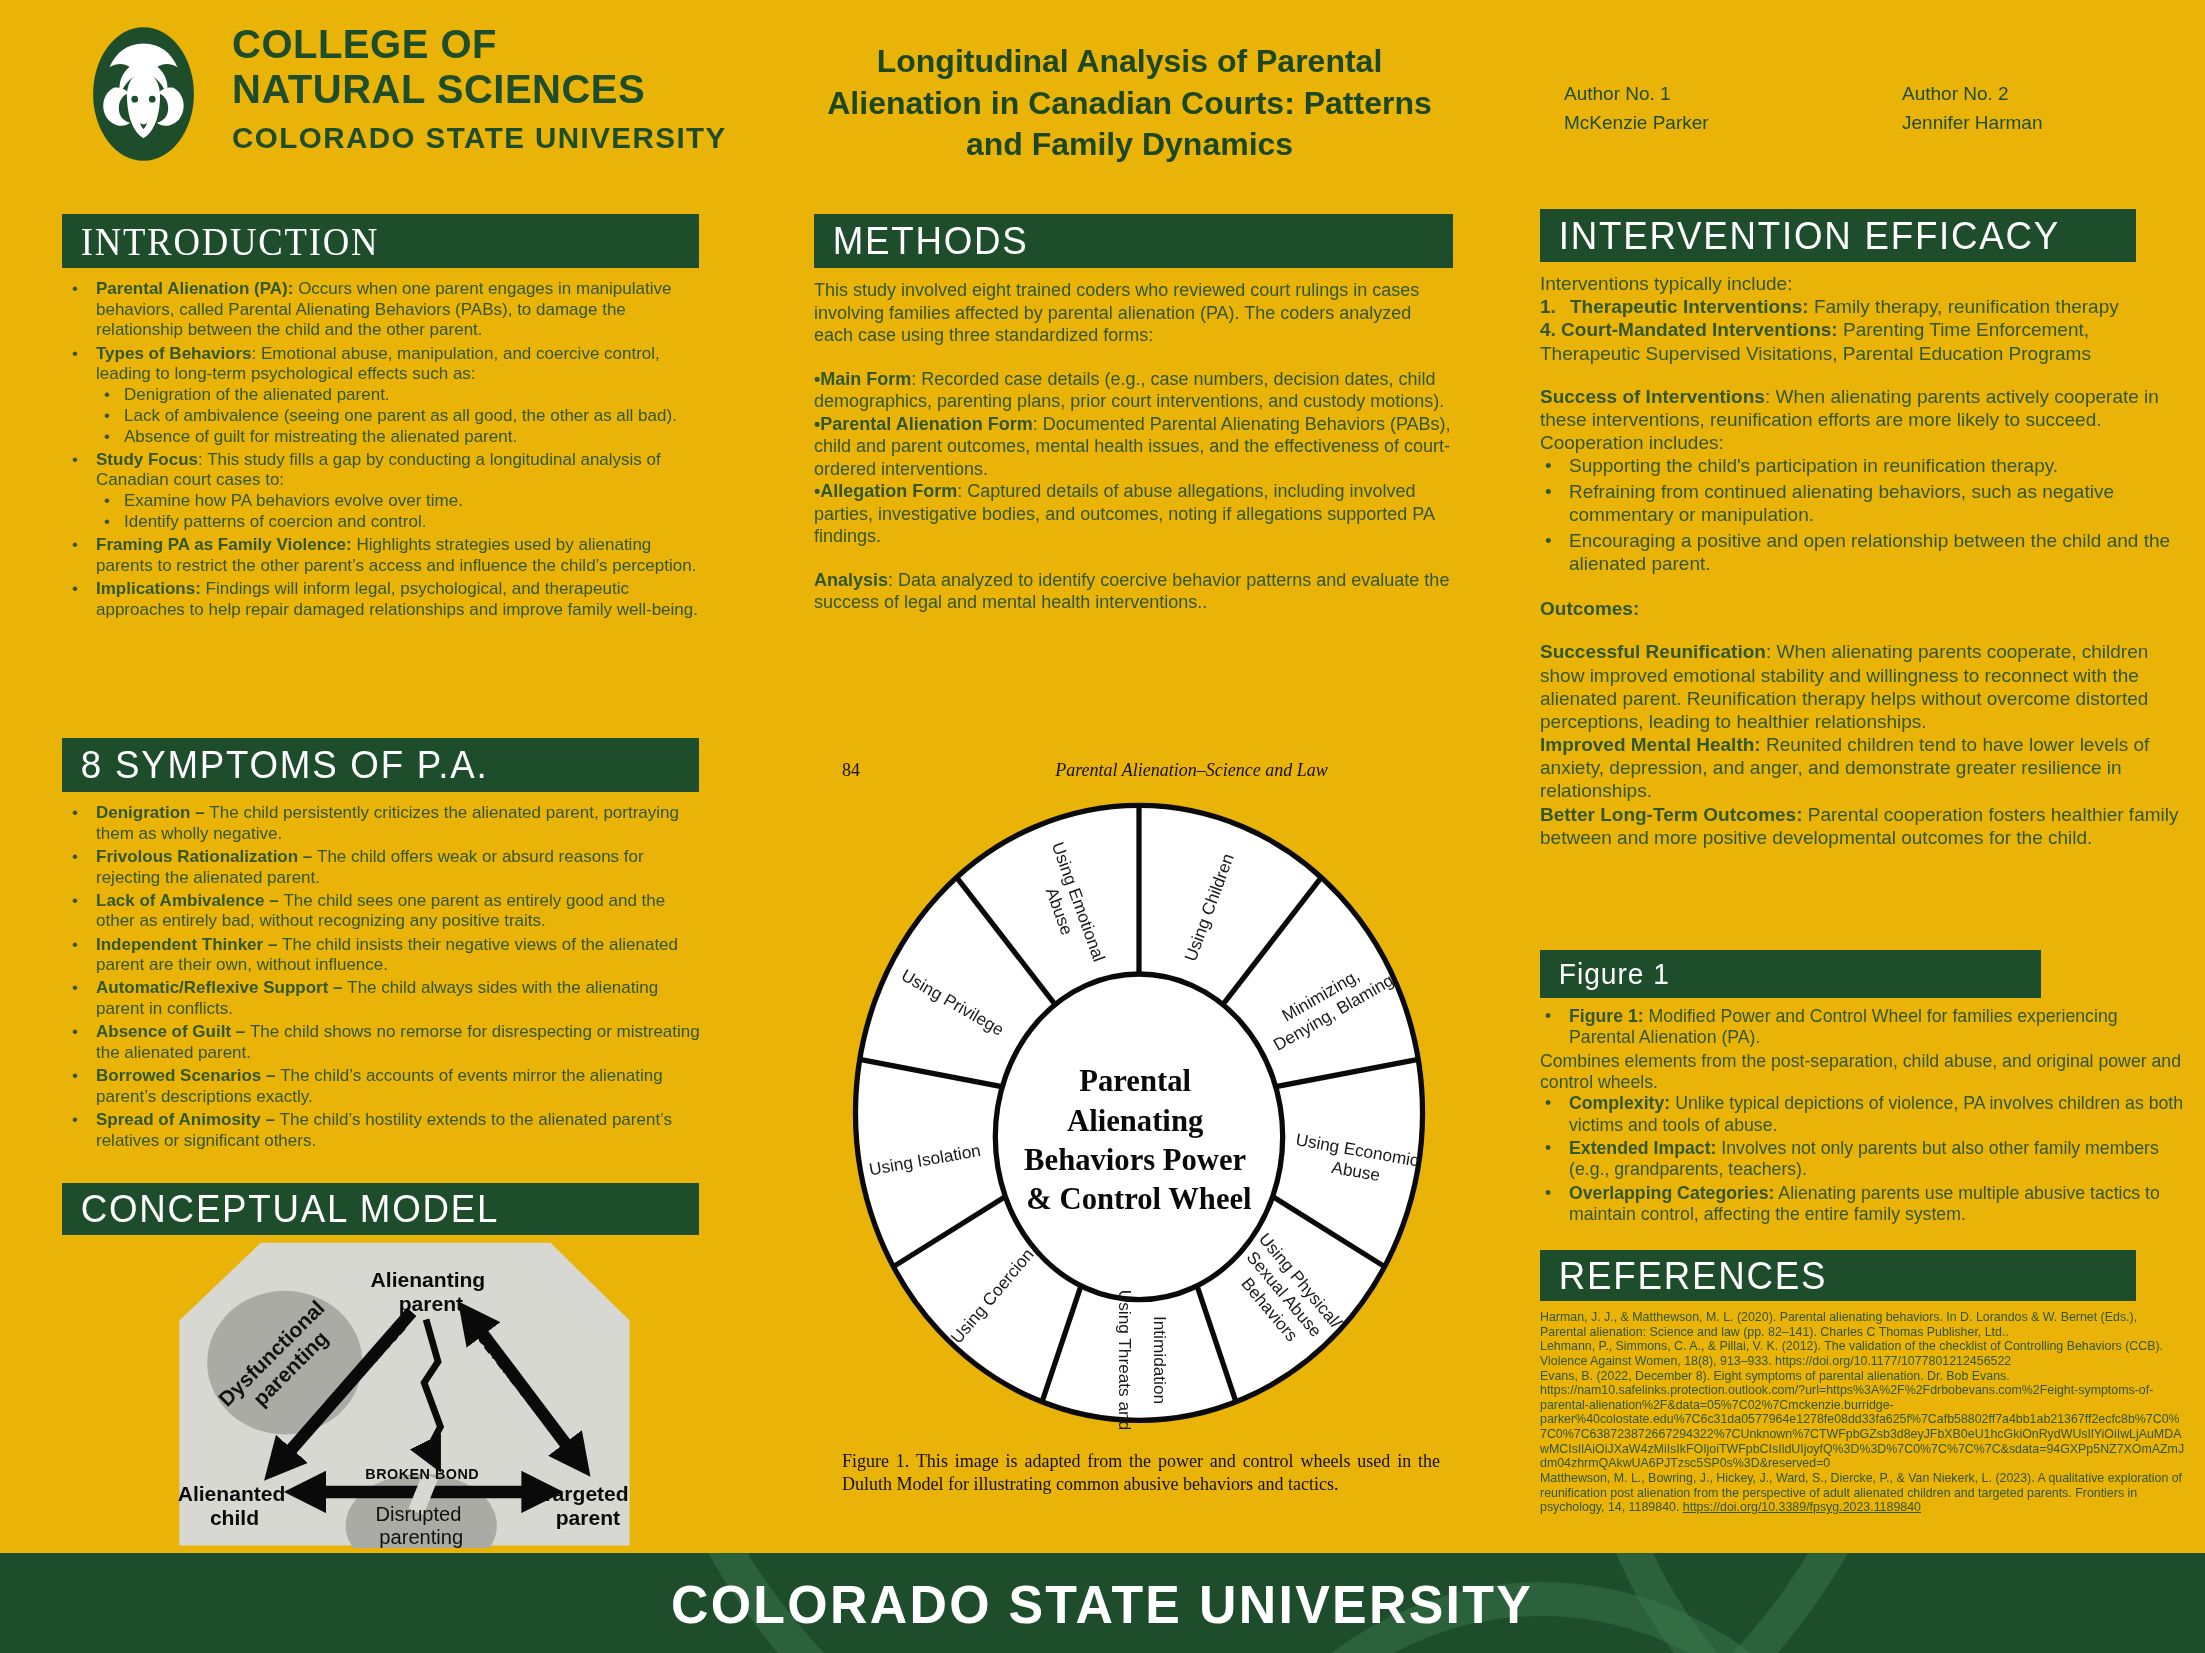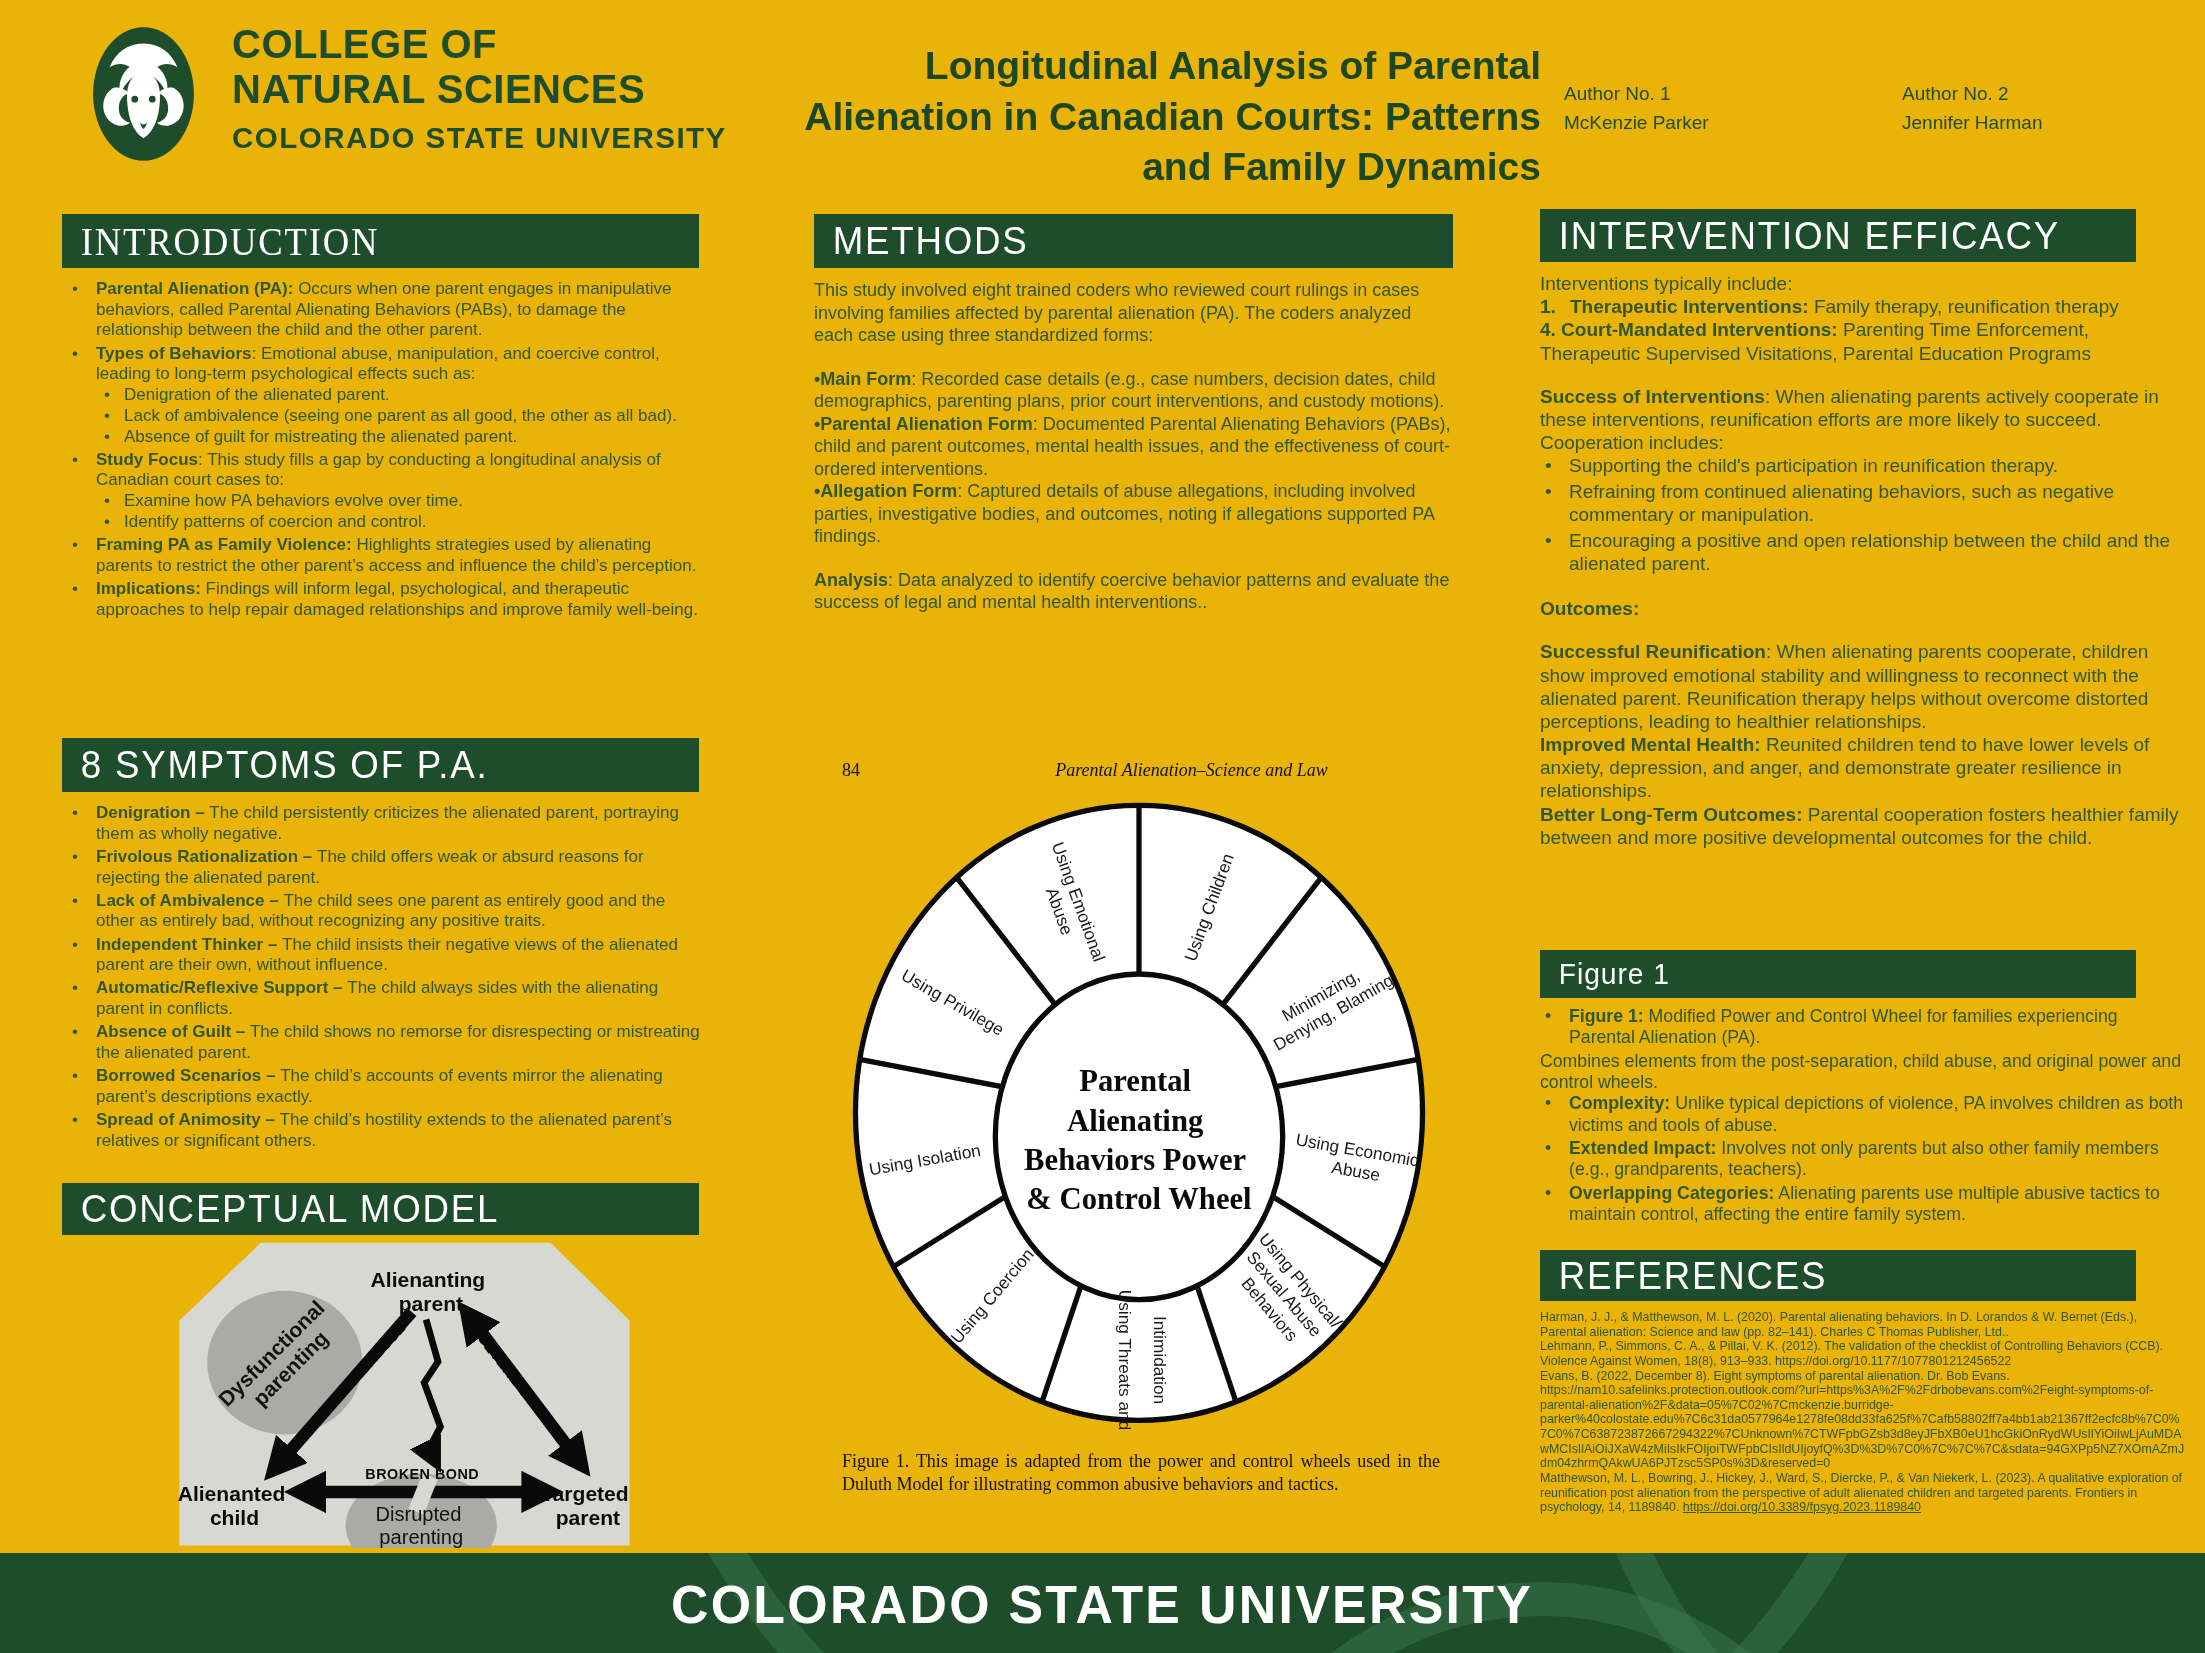--- a/index.html
+++ b/index.html
@@ -3,22 +3,22 @@
 <meta charset="utf-8">
 <style>
   html,body{margin:0;padding:0;background:#888;}
   .poster{position:relative;width:2205px;height:1654px;background:#eab308;
     font-family:"Liberation Sans",sans-serif;overflow:hidden;}
   
   .logo-wrap{position:absolute;left:74px;top:21.5px;display:flex;align-items:flex-start;}
   .logo-text{margin-left:19px;color:#1E4D2B;}
   .logo-text .l1,.logo-text .l2{font-size:40px;font-weight:700;line-height:1.13;letter-spacing:0.5px;}
   .logo-text .l3{font-size:29px;font-weight:800;letter-spacing:1.4px;margin-top:10.5px;transform:scaleX(1.02);transform-origin:left;}
-  .title{position:absolute;left:718px;top:41px;width:823px;text-align:right;
-    font-size:39px;font-weight:700;color:#1C4723;line-height:1.3;}
+  .title{position:absolute;left:718px;top:41px;width:823px;text-align:center;
+    font-size:32px;font-weight:700;color:#1C4723;line-height:1.3;}
   .author{position:absolute;top:80px;font-size:19px;color:#1E4D2B;line-height:1.5;}
   .author.a1{left:1564px;} .author.a2{left:1902px;}
   
   .bar{position:absolute;background:#1E4D2B;color:#fff;display:flex;align-items:center;}
   .bar .t{font-size:39px;font-weight:500;letter-spacing:1.9px;padding-left:20px;white-space:nowrap;
     transform:scaleX(.94);transform-origin:left center;}
   .bar .t.small{font-size:30px;letter-spacing:1px;}
   
   .body{position:absolute;color:#31572B;}
   .fs-left{font-size:17px;line-height:1.22;}
@@ -273,21 +273,21 @@
       <li>Encouraging a positive and open relationship between the child and the alienated parent.</li>
     </ul>
     <div class="gap"></div>
     <div><b class="lead">Outcomes:</b></div>
     <div class="gap"></div>
     <div><b class="lead">Successful Reunification</b><span>: When alienating parents cooperate, children show improved emotional stability and willingness to reconnect with the alienated parent. Reunification therapy helps without overcome distorted perceptions, leading to healthier relationships.</span></div>
     <div><b class="lead">Improved Mental Health:</b><span> Reunited children tend to have lower levels of anxiety, depression, and anger, and demonstrate greater resilience in relationships.</span></div>
     <div><b class="lead">Better Long-Term Outcomes:</b><span> Parental cooperation fosters healthier family between and more positive developmental outcomes for the child.</span></div>
   </div>
 
-  <div class="bar" style="left:1540px;top:950px;width:596px;height:48px;">
+  <div class="bar" style="left:1540px;top:950px;width:501px;height:48px;">
     <span class="t small">Figure 1</span>
   </div>
 
   <div class="body fs-fig" style="left:1540px;top:1006px;width:646px;">
     <ul class="main" style="padding-left:29px;margin-bottom:0;">
       <li><b class="lead">Figure 1:</b><span> Modified Power and Control Wheel for families experiencing Parental Alienation (PA).</span></li>
     </ul>
     <div>Combines elements from the post-separation, child abuse, and original power and control wheels.</div>
     <ul class="main" style="padding-left:29px;">
       <li><b class="lead">Complexity:</b><span> Unlike typical depictions of violence, PA involves children as both victims and tools of abuse.</span></li>

